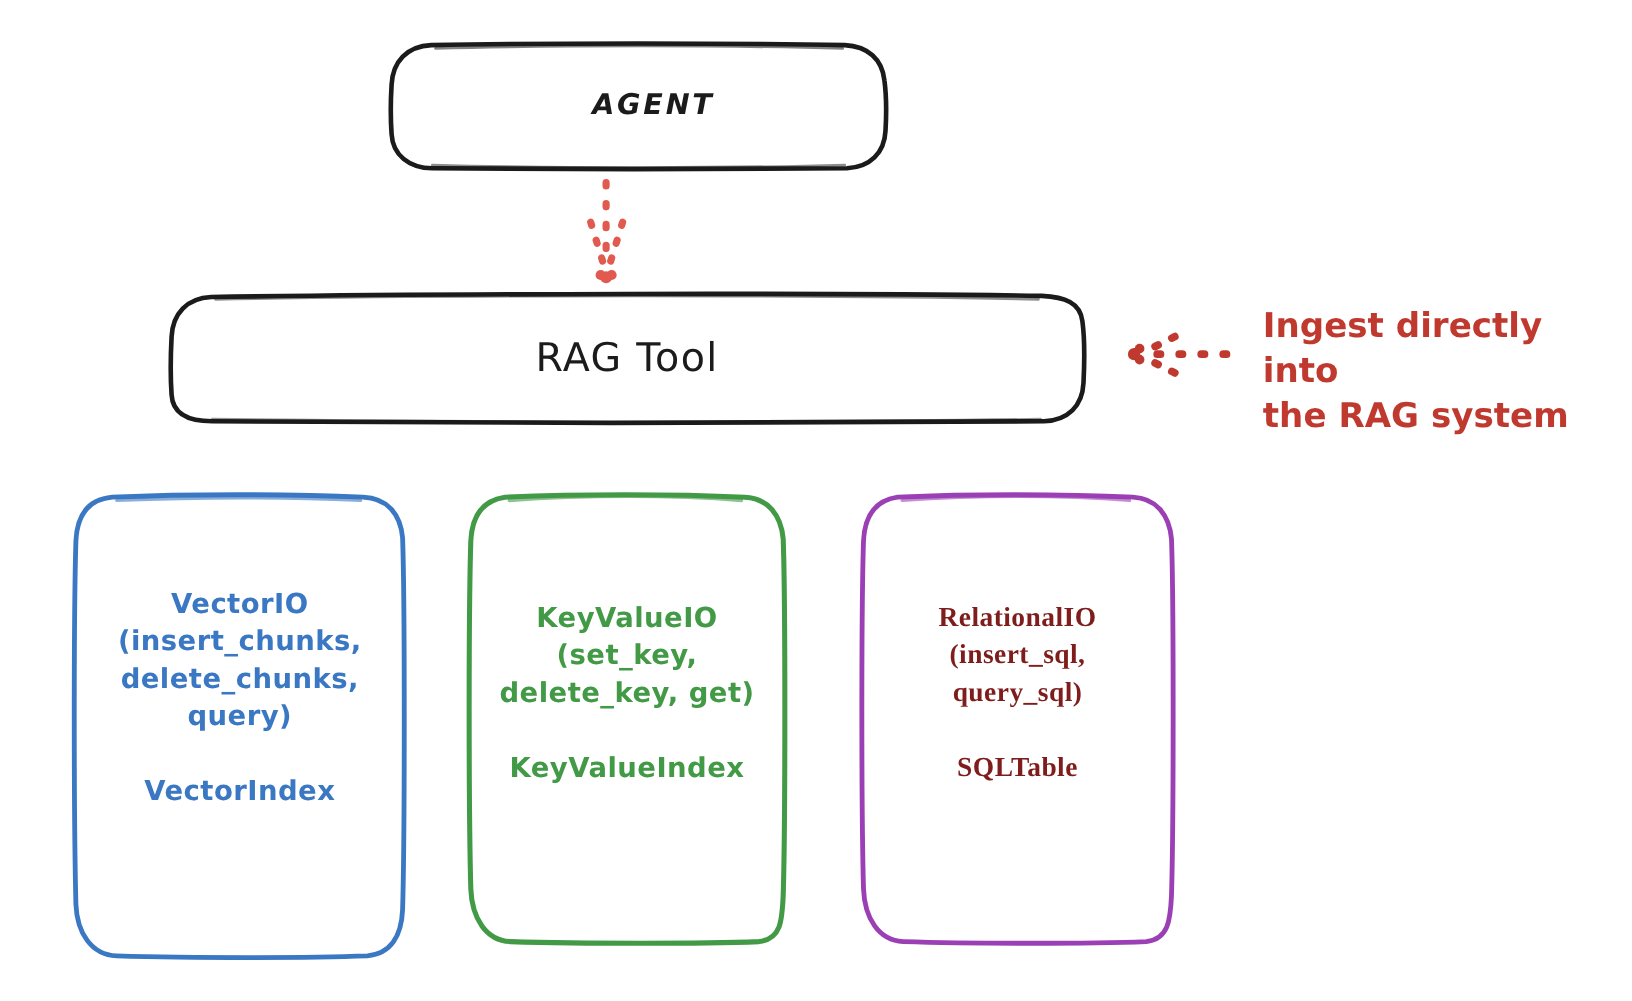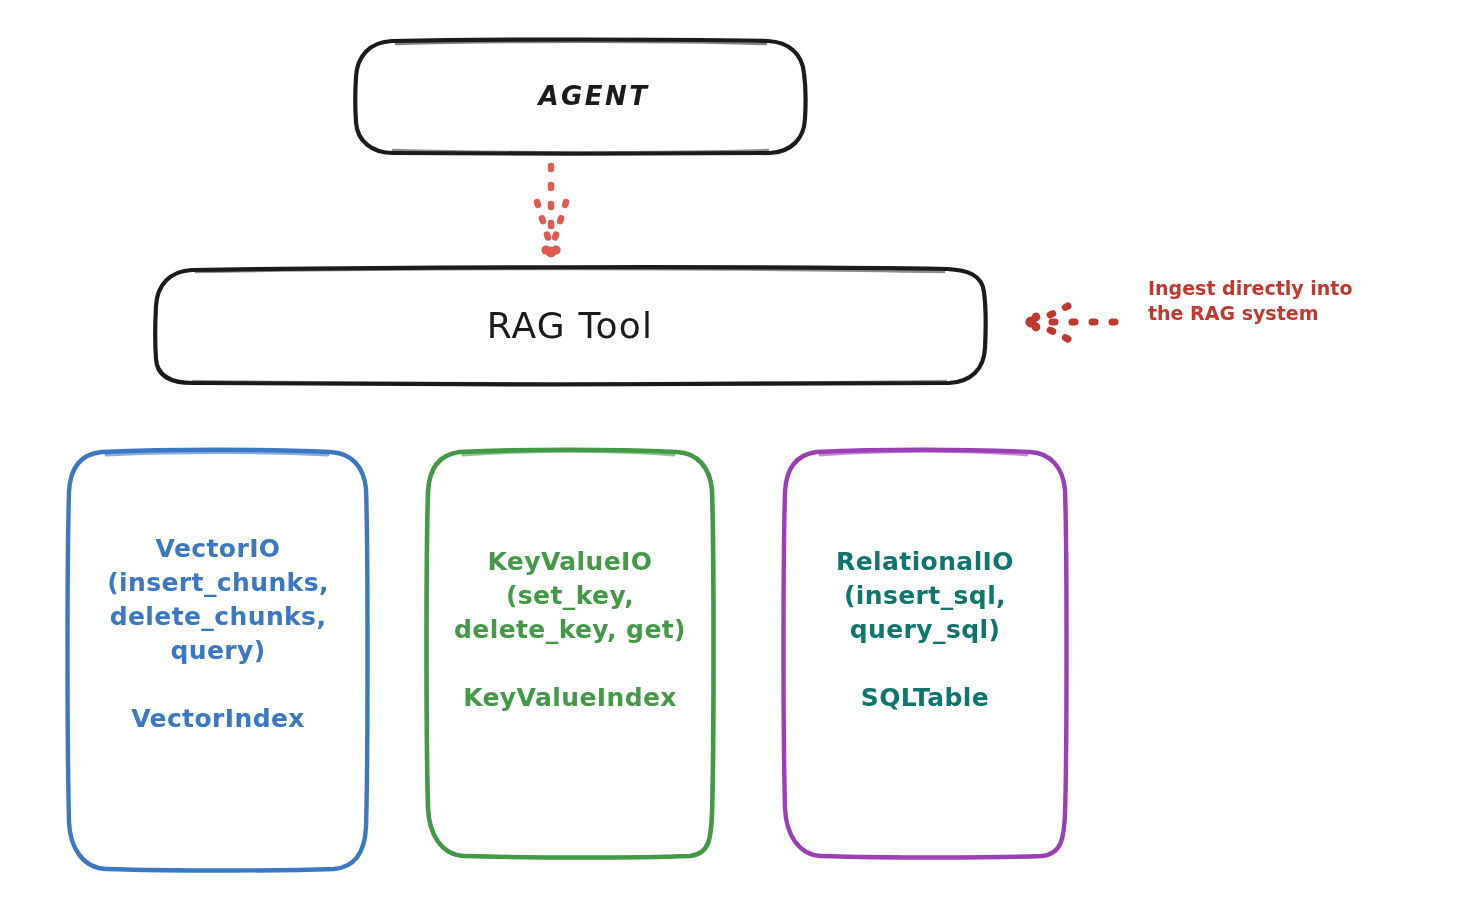--- a/index.html
+++ b/index.html
@@ -96,31 +96,31 @@
   #keyvalueio-box .node-label { color: #429a46; }
 
   #relationalio-box {
     left: 784px;
     top: 450px;
     width: 282px;
     height: 406px;
     align-items: flex-start;
     padding-top: 95px;
   }
-  #relationalio-box .node-label { color: #0f766e; }
+  #relationalio-box .node-label { color: #7f1d1d; font-family: Liberation Serif, serif; }
 
   
   #ingest-annotation {
     position: absolute;
     left: 1148px;
     top: 276px;
     width: 330px;
     z-index: 4;
     font-family: "DejaVu Sans", sans-serif;
-    font-size: 19px;
+    font-size: 31px;
     font-weight: 600;
     line-height: 1.33;
     color: #c0392f;
     white-space: pre-line;
     text-align: left;
   }
 </style>
 </head>
 <body>
 

